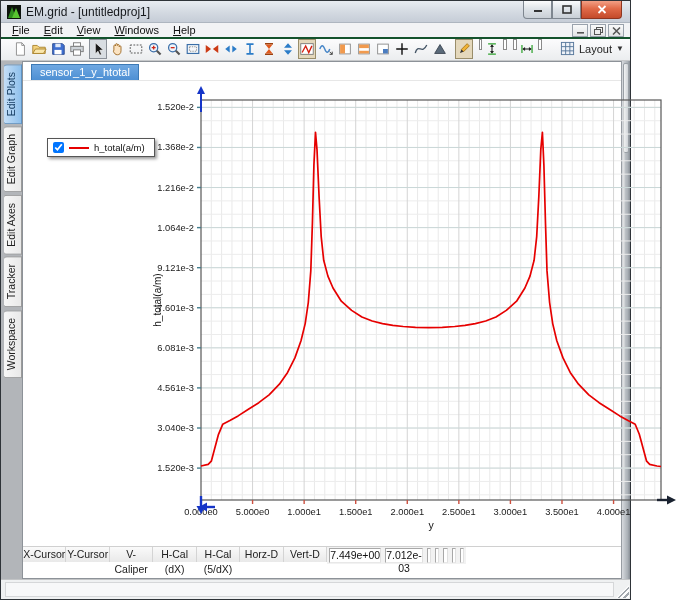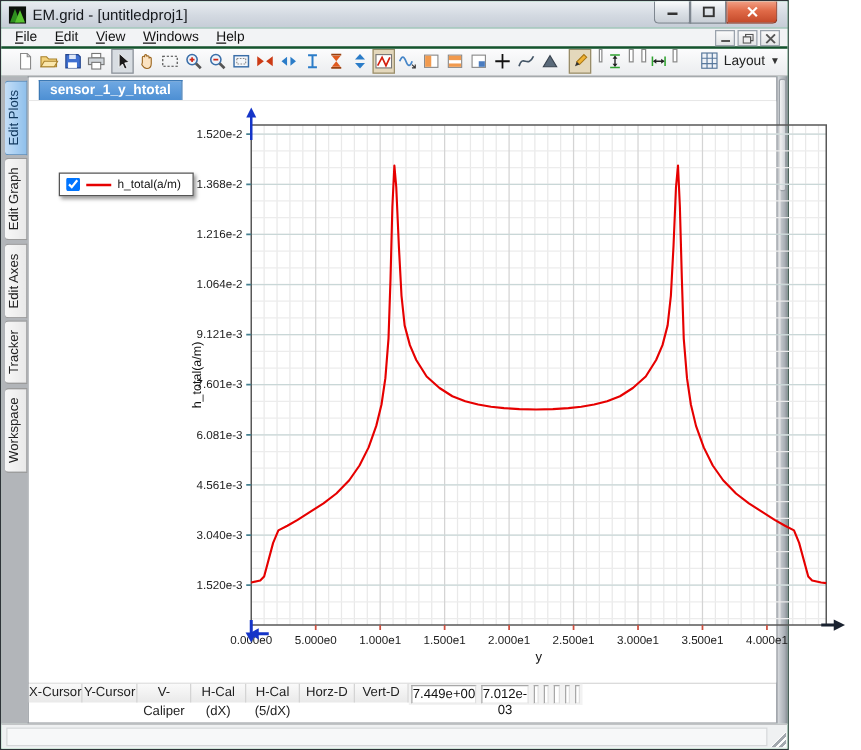--- a/index.html
+++ b/index.html
@@ -57,21 +57,21 @@
     border:1px solid #9b9b9b; border-right:none; border-radius:0 3px 3px 0;
     padding:7px 1px; width:18px; margin-bottom:2px; text-align:center; }
   .side-tab.active { background:linear-gradient(90deg,#8fc0ec,#c4def7);
     border-color:#5e93c4; color:#123а5e; color:#12395e; }
 
   .client { flex:1 1 auto; background:#fff; border:1px solid #8d9298; border-right:none;
     display:flex; flex-direction:column; min-width:0; }
   .doc-tabbar { height:19px; flex:0 0 19px; background:#fff; display:flex;
     align-items:flex-end; padding-left:8px; border-bottom:1px solid #e7e7e7; }
   .doc-tab { font-size:11px; color:#fff; background:linear-gradient(#6fa8e2,#4d8fd3);
-    border:1px solid #3c79b5; border-bottom:none; padding:1px 8px 2px;font-weight:bold; }
+    border:1px solid #3c79b5; border-bottom:none; padding:1px 8px 2px; }
 
   .plot-region { flex:1 1 auto; position:relative; background:#fff; min-height:0; }
   .legend { position:absolute; left:24px; top:57px; background:#fff;
     border:1px solid #555; box-shadow:2px 2px 3px rgba(0,0,0,.4);
     display:flex; align-items:center; gap:5px; padding:3px 9px 3px 5px; }
   .legend input { width:11px; height:11px; margin:0; }
   .legend-line { width:20px; height:0; border-top:2px solid #e60000; }
   .legend-label { font-size:9.5px; color:#111; }
 
   

